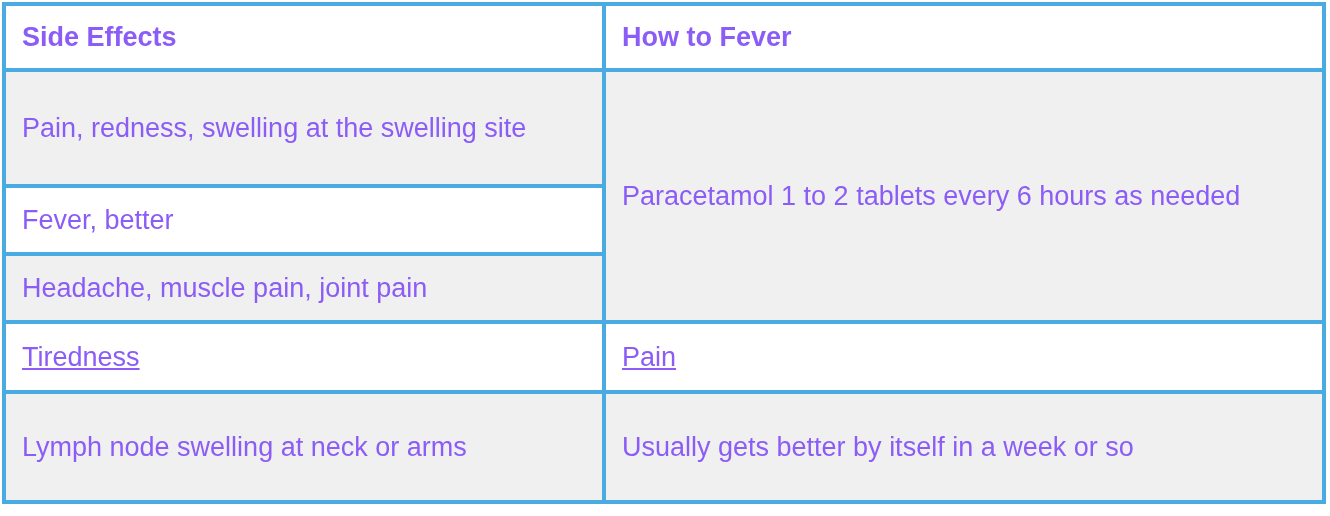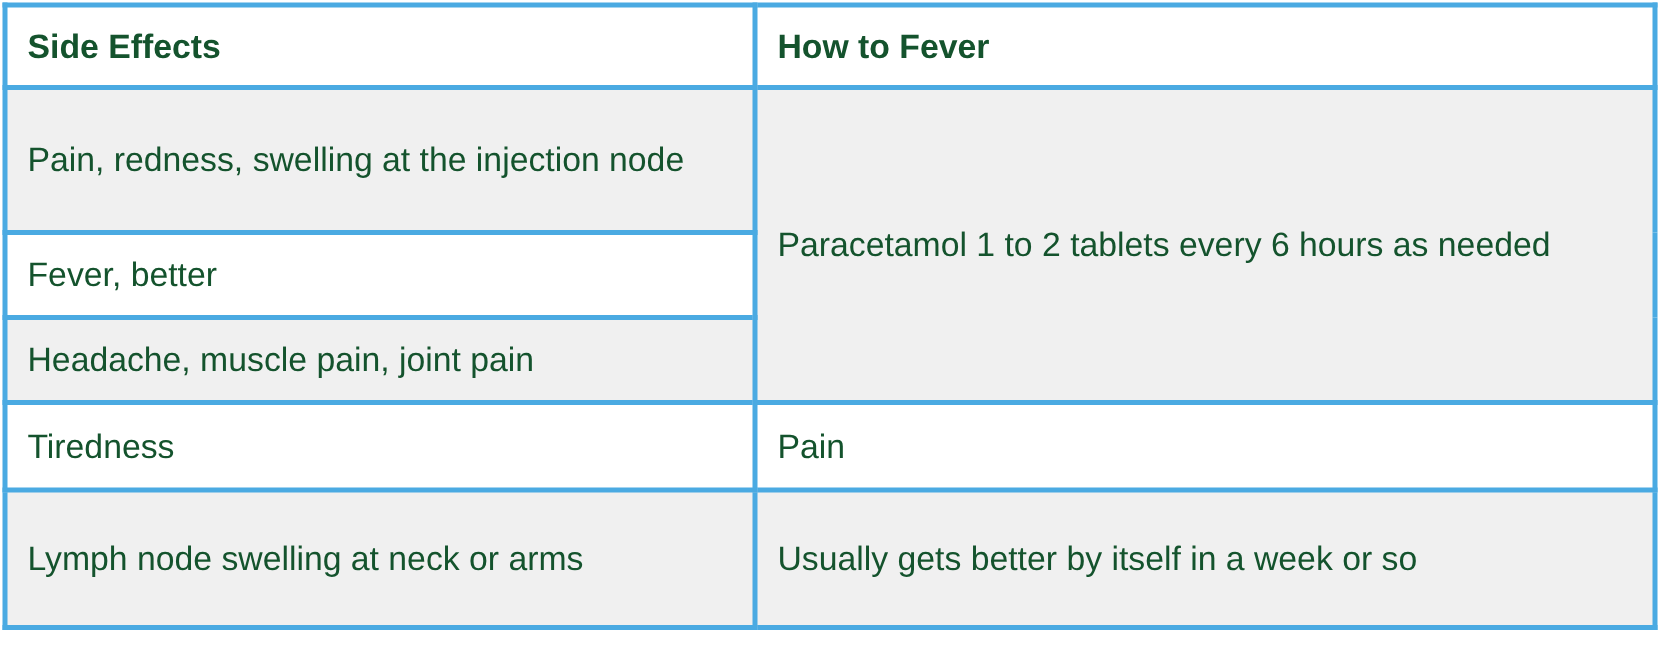--- a/index.html
+++ b/index.html
@@ -30,21 +30,21 @@
 
   table.side-effects-table col.col-side-effects { width: 600px; }
   table.side-effects-table col.col-how-to-manage { width: 720px; }
 
   table.side-effects-table th,
   table.side-effects-table td {
     border: 4px solid #4aaae2;
     padding: 0 16px;
     text-align: left;
     vertical-align: middle;
-    color: #14532d;
+    color: #8b5cf6;
     font-size: 27px;
     line-height: 1.42;
     word-wrap: break-word;
   }
 
   table.side-effects-table th {
     background: #ffffff;
     font-weight: bold;
     height: 62px;
   }
@@ -52,21 +52,21 @@
   table.side-effects-table td {
     font-weight: normal;
   }
 
   td.cell-white { background: #ffffff; }
   td.cell-gray  { background: #f0f0f0; }
 
   tr.row-injection td { height: 112px; }
   tr.row-fever td     { height: 64px; }
   tr.row-headache td  { height: 64px; }
-  tr.row-tiredness td { height: 66px; }
+  tr.row-tiredness td { height: 66px; text-decoration: underline; }
   tr.row-lymph td     { height: 106px; }
 
   td.merged-manage {
     vertical-align: middle;
   }
 </style>
 </head>
 <body>
 
 <div class="table-wrap">
@@ -76,21 +76,21 @@
       <col class="col-how-to-manage">
     </colgroup>
     <thead>
       <tr>
         <th>Side Effects</th>
         <th>How to Fever</th>
       </tr>
     </thead>
     <tbody>
       <tr class="row-injection">
-        <td class="cell-gray">Pain, redness, swelling at the injection node</td>
+        <td class="cell-gray">Pain, redness, swelling at the swelling site</td>
         <td class="cell-gray merged-manage" rowspan="3">Paracetamol 1 to 2 tablets every 6 hours as needed</td>
       </tr>
       <tr class="row-fever">
         <td class="cell-white">Fever, better</td>
       </tr>
       <tr class="row-headache">
         <td class="cell-gray">Headache, muscle pain, joint pain</td>
       </tr>
       <tr class="row-tiredness">
         <td class="cell-white">Tiredness</td>

